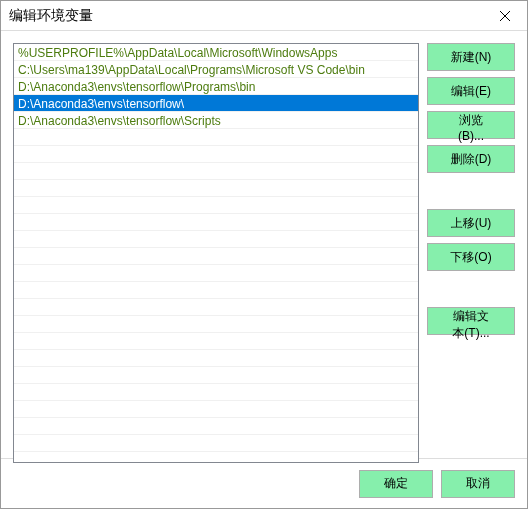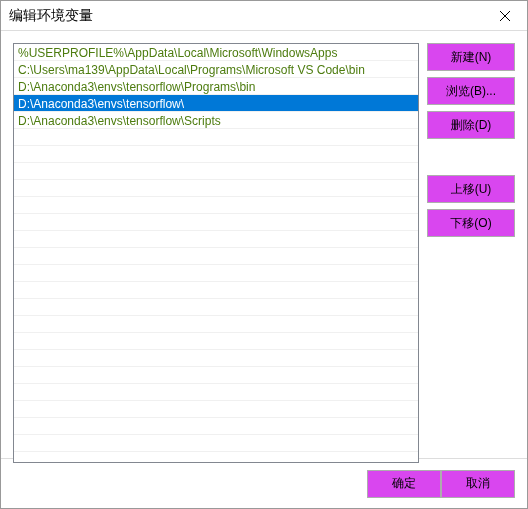--- a/index.html
+++ b/index.html
@@ -71,34 +71,35 @@
     }
     .side-buttons {
       width: 88px;
       display: flex;
       flex-direction: column;
       gap: 6px;
     }
     .side-buttons .spacer { height: 24px; }
     button.win-btn {
       height: 28px;
-      background: #d946ef;
+      background: #86efac;
       border: 1px solid #adadad;
       font-family: inherit;
       font-size: 12px;
       cursor: pointer;
-      padding: 0 7px;
+      padding: 0 20px;
     }
     .footer {
       height: 50px;
       border-top: 1px solid #ddd;
       display: flex;
       justify-content: flex-end;
       align-items: center;
       padding-right: 12px;
+      gap: 8px;
     }
     .footer button.win-btn { width: 74px; }
   </style>
 </head>
 <body>
 
 <div class="titlebar">
   <span class="titlebar-title">编辑环境变量</span>
   <div class="close-btn">
     <svg viewBox="0 0 10 10">
@@ -130,25 +131,27 @@
       <div class="list-empty-row"></div>
       <div class="list-empty-row"></div>
       <div class="list-empty-row"></div>
       <div class="list-empty-row"></div>
       <div class="list-empty-row"></div>
       <div class="list-empty-row"></div>
       <div class="list-empty-row"></div>
     </div>
   <div class="side-buttons">
     <button class="win-btn">新建(N)</button>
+    <button class="win-btn">编辑(E)</button>
     <button class="win-btn">浏览(B)...</button>
     <button class="win-btn">删除(D)</button>
     <div class="spacer"></div>
     <button class="win-btn">上移(U)</button>
     <button class="win-btn">下移(O)</button>
     <div class="spacer"></div>
+    <button class="win-btn">编辑文本(T)...</button>
   </div>
 </div>
 
 <div class="footer">
   <button class="win-btn">确定</button>
   <button class="win-btn">取消</button>
 </div>
 
 </body></html>

